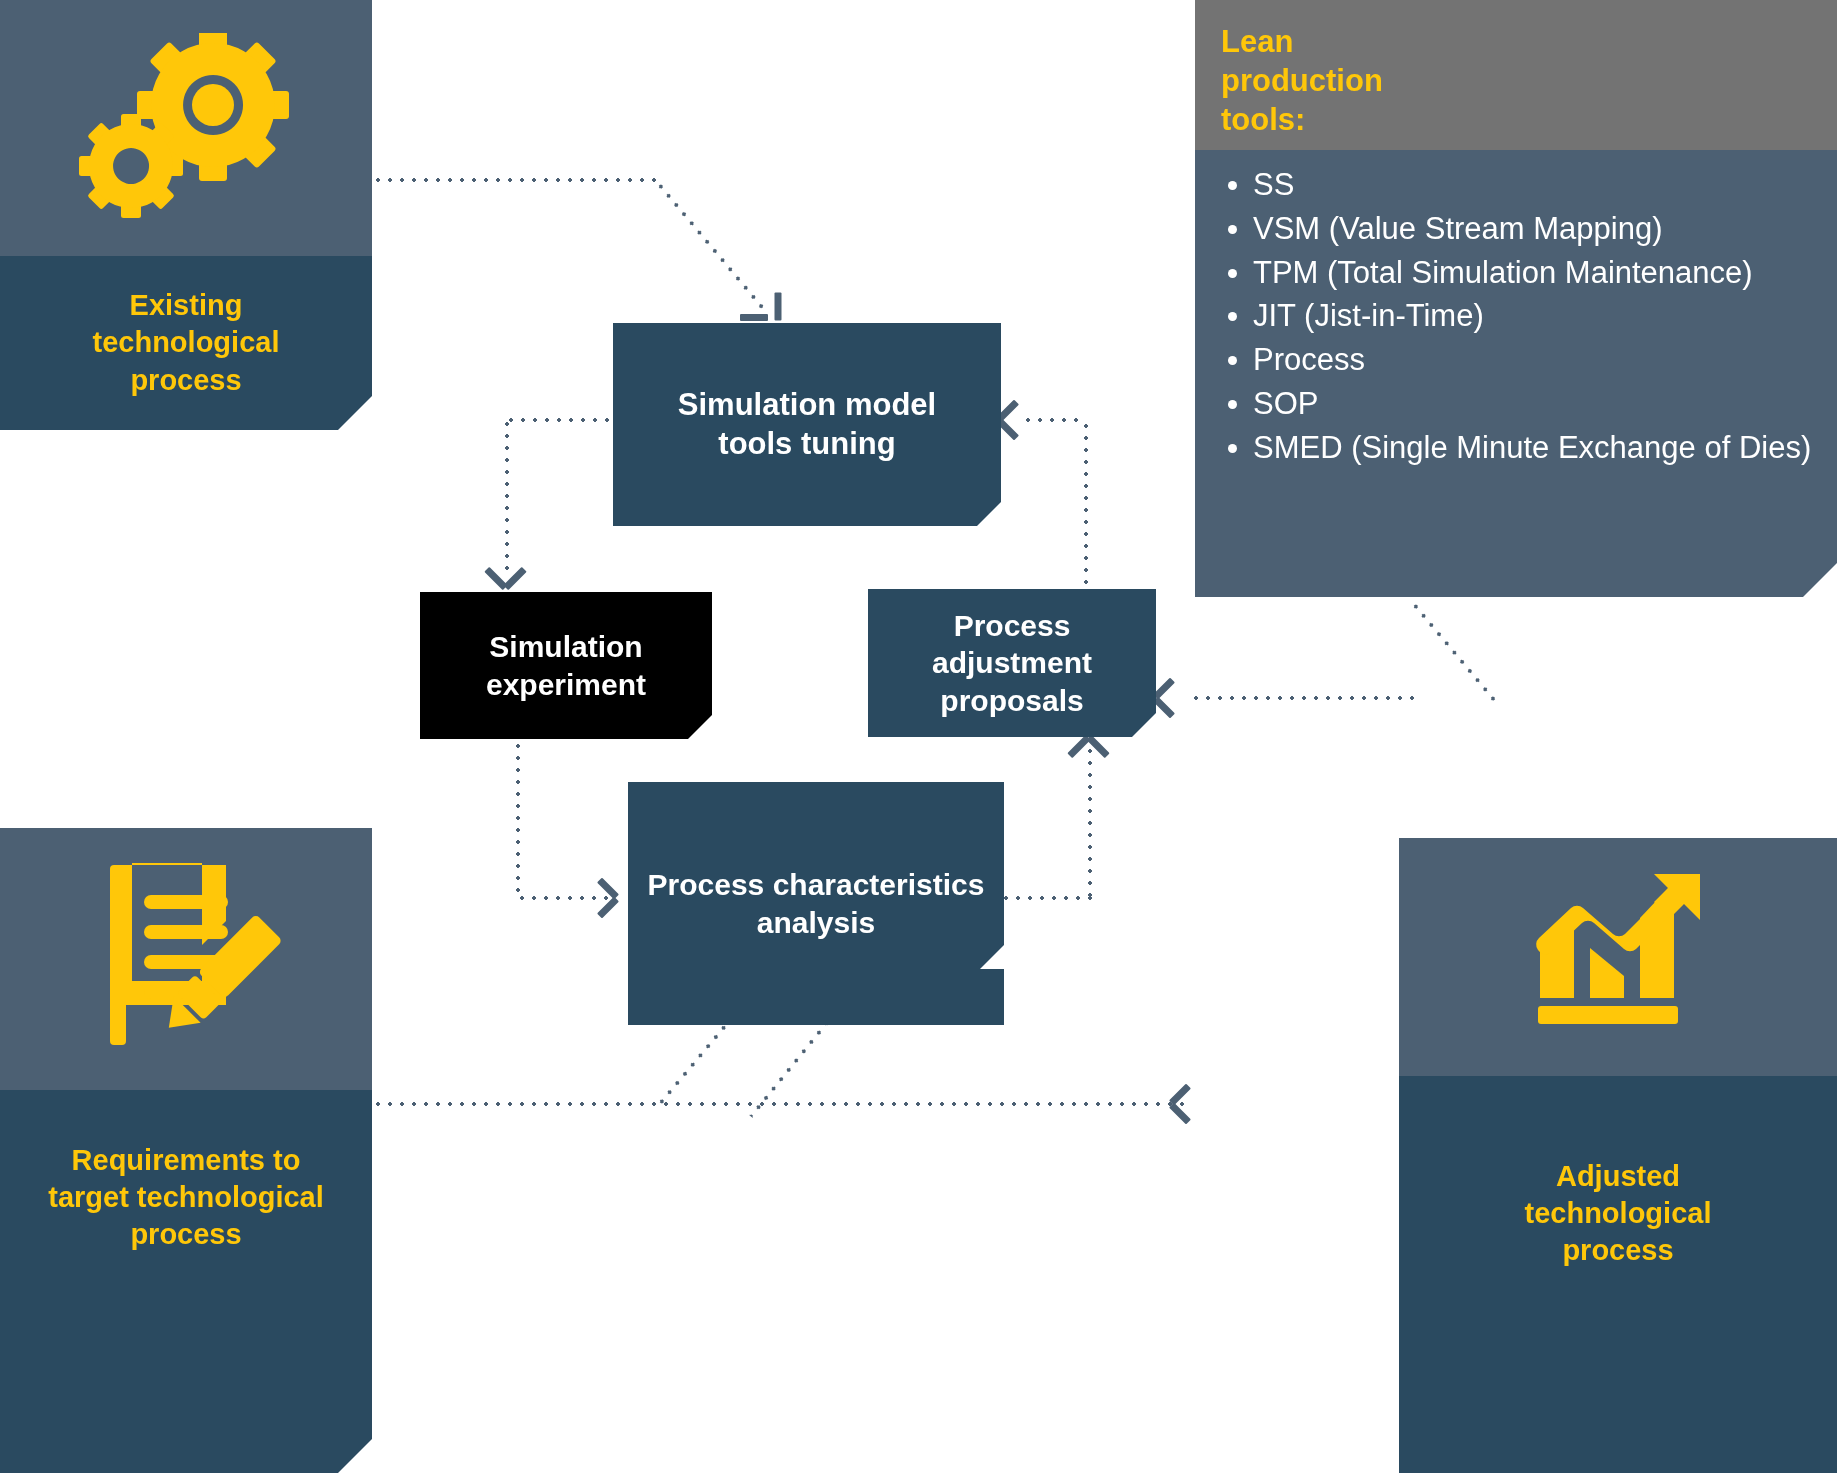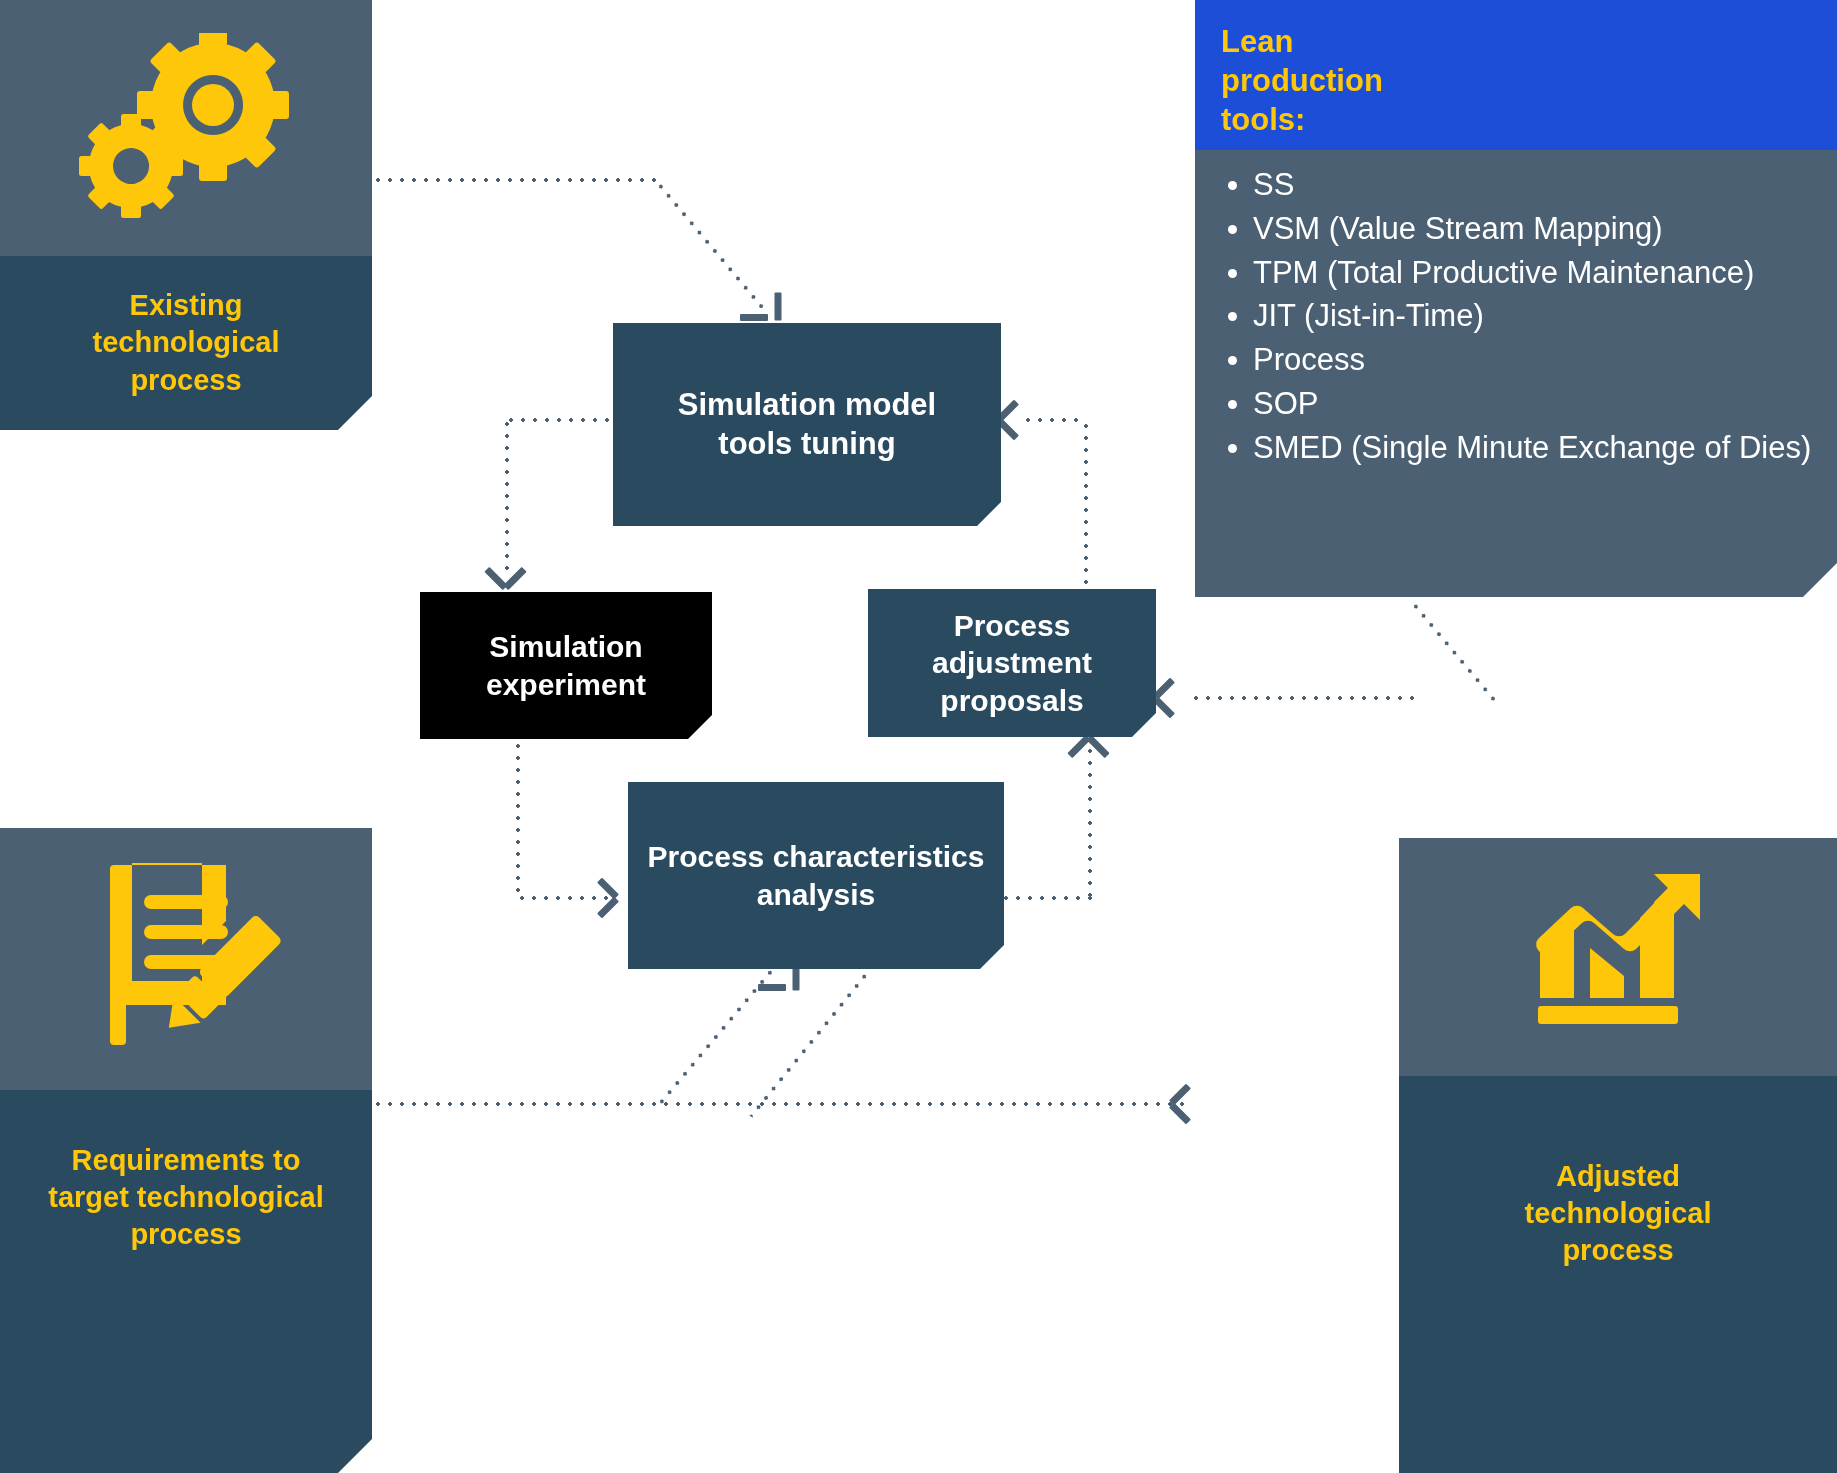--- a/index.html
+++ b/index.html
@@ -45,21 +45,21 @@
     box-sizing:border-box;
     padding:6px 14px;
   }
   .pbox.dark{background:#2a4a60;}
   .pbox.mid{background:#000000;}
 
   
   #lean-panel{position:absolute;}
   #lean-head{
     position:absolute;left:0;right:0;top:0;
-    background:#1d4ed8;
+    background:#737373;
     color:#ffc709;font-weight:bold;
     box-sizing:border-box;
     padding:22px 0 0 26px;
     line-height:1.26;
   }
   #lean-body{
     position:absolute;left:0;right:0;top:150px;bottom:0;
     background:#4c6073;
     box-sizing:border-box;
     padding:14px 18px 24px 22px;
@@ -212,21 +212,21 @@
   </div>
 
   <div id="lean-panel" style="left:1195px;top:0px;width:642px;height:597px;">
     <div id="lean-head" style="height:150px;font-size:31px;white-space:pre-line;">Lean
 production
  tools:</div>
     <div id="lean-body">
       <ul id="lean-list">
           <li>SS</li>
           <li>VSM (Value Stream Mapping)</li>
-          <li>TPM (Total Productive Maintenance)</li>
+          <li>TPM (Total Simulation Maintenance)</li>
           <li>JIT (Jist-in-Time)</li>
           <li>Process</li>
           <li>SOP</li>
           <li>SMED (Single Minute Exchange of Dies)</li>
         </ul>
     </div>
     <div class="fold" style="position:absolute;right:0;bottom:0;width:0;height:0;border-left:34px solid transparent;border-bottom:34px solid #ffffff;"></div>
   </div>
 
   <div class="pbox dark" style="left:613px;top:323px;width:388px;height:203px;font-size:31px;white-space:pre-line;">Simulation model
@@ -235,21 +235,21 @@
 
   <div class="pbox mid" style="left:420px;top:592px;width:292px;height:147px;font-size:30px;white-space:pre-line;">Simulation
 experiment</div>
   <div class="fold" style="left:688px;top:715px;border-left:24px solid transparent;border-bottom:24px solid #ffffff;"></div>
 
   <div class="pbox dark" style="left:868px;top:589px;width:288px;height:148px;font-size:30px;white-space:pre-line;">Process
 adjustment
 proposals</div>
   <div class="fold" style="left:1132px;top:713px;border-left:24px solid transparent;border-bottom:24px solid #ffffff;"></div>
 
-  <div class="pbox dark" style="left:628px;top:782px;width:376px;height:187px;font-size:30px;white-space:pre-line;">Process characteristics
+  <div class="pbox dark" style="left:628px;top:782px;width:376px;height:243px;font-size:30px;white-space:pre-line;">Process characteristics
 analysis</div>
   <div class="fold" style="left:980px;top:945px;border-left:24px solid transparent;border-bottom:24px solid #ffffff;"></div>
 
   <div class="card" style="left:0px;top:828px;width:372px;height:645px;">
     <div class="icon-pane" style="height:262px;">
       <svg class="icon" width="200" height="200" viewBox="0 0 200 200">
         <g fill="#ffc709">
           <path d="M32,6 h108 v56 l-24,24 v-82 h-70 v118 h70 v-12 l24,-24 v60 h-108 z"></path>
           <rect x="24" y="6" width="16" height="180" rx="4"></rect>
           <rect x="58" y="36" width="84" height="14" rx="7"></rect>

